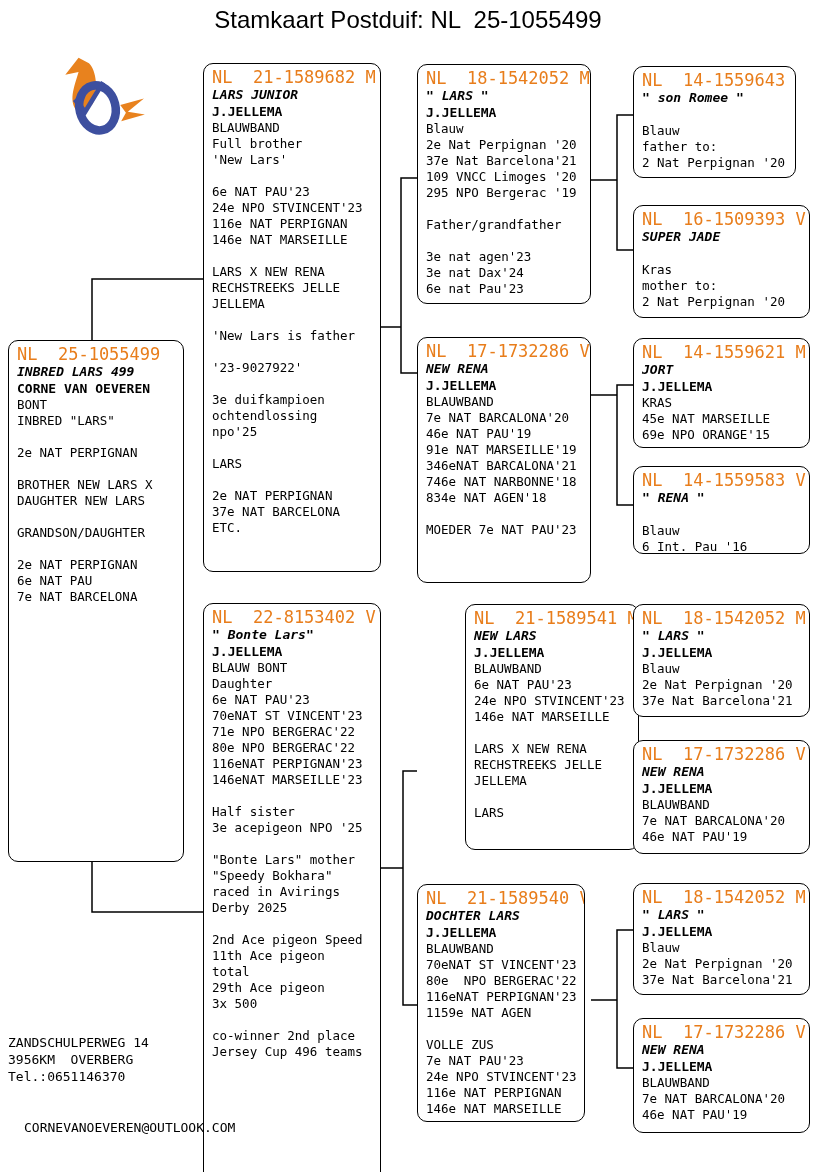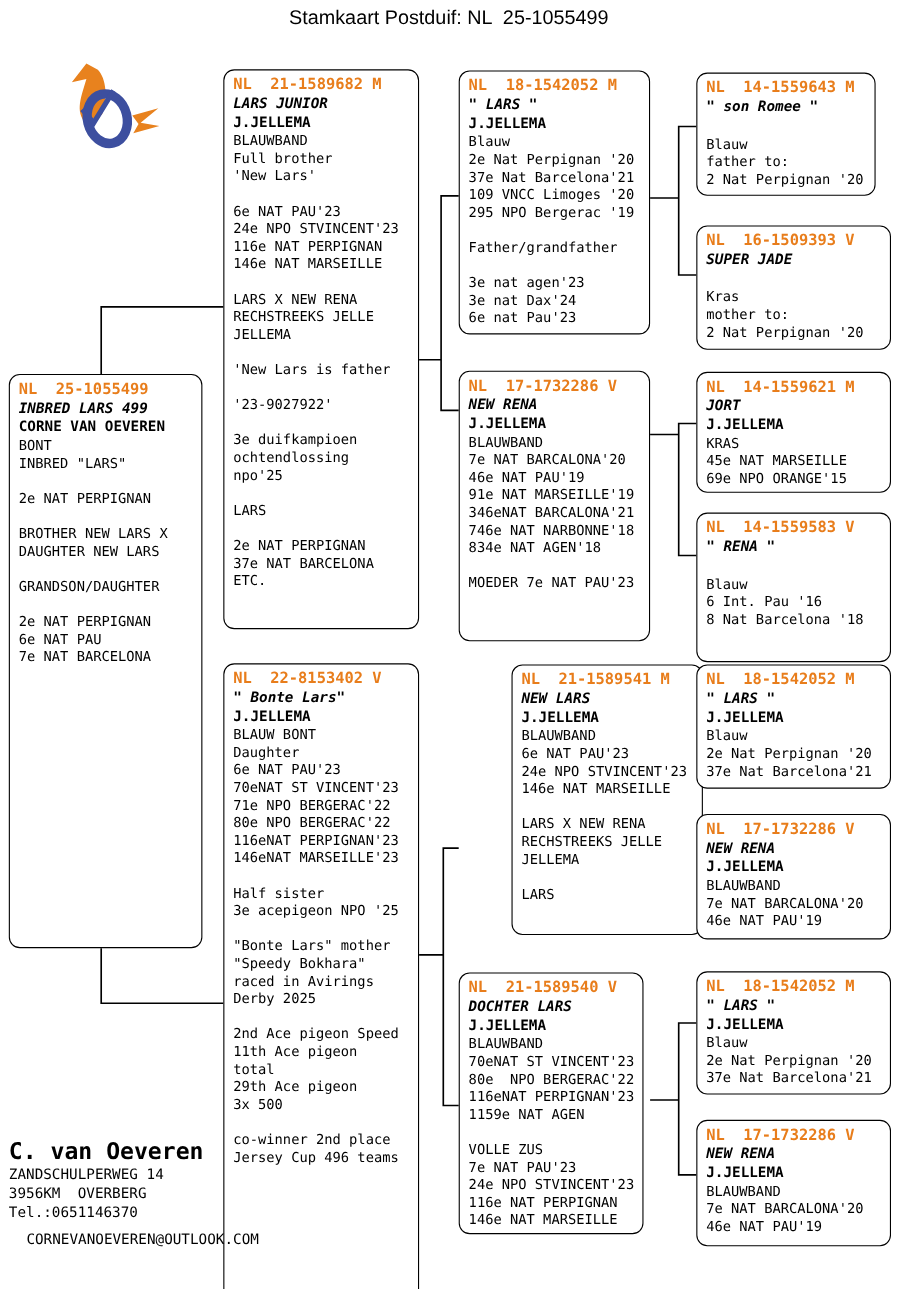--- a/index.html
+++ b/index.html
@@ -2,27 +2,27 @@
 <html><head>
 <meta charset="utf-8">
 <style>
   html,body{margin:0;padding:0;background:#fff;}
   #canvas{
     position:relative;width:816px;height:1172px;background:#ffffff;
     font-family:"DejaVu Sans Mono",monospace;color:#000;overflow:hidden;
   }
   .title{
     position:absolute;left:0;top:6px;width:100%;text-align:center;
-    font-family:"Liberation Sans",sans-serif;font-size:18px;white-space:pre;
+    font-family:"Liberation Sans",sans-serif;font-size:24px;white-space:pre;
   }
   .pbox{
     position:absolute;border:1.5px solid #000;border-radius:10px;
     background:#fff;padding:5px 2px 4px 8px;box-sizing:border-box;overflow:hidden;
   }
-  .ring{font-size:14px;font-weight:bold;line-height:17px;color:#E87D1B;white-space:pre;}
+  .ring{font-size:17px;font-weight:normal;line-height:17px;color:#E87D1B;white-space:pre;}
   .pname{font-size:13px;font-weight:bold;font-style:italic;line-height:17px;white-space:pre;min-height:17px;}
   .breeder{font-size:13px;font-weight:bold;line-height:17px;white-space:pre;min-height:17px;}
   .pbody{font-size:12.5px;line-height:16px;white-space:pre;}
   #connectors{position:absolute;left:0;top:0;pointer-events:none;}
   .owner{position:absolute;left:8px;top:1034px;}
   .owner-name{font-size:21px;font-weight:bold;line-height:26px;white-space:pre;}
   .owner-lines{font-size:13px;line-height:17px;white-space:pre;}
   .owner-email{position:absolute;left:8px;top:1120px;font-size:13px;white-space:pre;margin-left:16px;}
   .footer{
     position:absolute;left:400px;top:1138px;width:410px;text-align:right;
@@ -222,21 +222,21 @@
 
   <div class="pbox" style="left:633px;top:338px;width:177px;height:110px;">
     <div class="ring">NL  14-1559621 M</div>
     <div class="pname">JORT</div>
     <div class="breeder">J.JELLEMA</div>
     <div class="pbody">KRAS
 45e NAT MARSEILLE
 69e NPO ORANGE'15</div>
   </div>
 
-  <div class="pbox" style="left:633px;top:466px;width:177px;height:136px;">
+  <div class="pbox" style="left:633px;top:466px;width:177px;height:88px;">
     <div class="ring">NL  14-1559583 V</div>
     <div class="pname">" RENA "</div>
     <div class="breeder"></div>
     <div class="pbody">Blauw
 6 Int. Pau '16
 8 Nat Barcelona '18</div>
   </div>
 
   <div class="pbox" style="left:633px;top:604px;width:177px;height:113px;">
     <div class="ring">NL  18-1542052 M</div>
@@ -268,21 +268,20 @@
   <div class="pbox" style="left:633px;top:1018px;width:177px;height:115px;">
     <div class="ring">NL  17-1732286 V</div>
     <div class="pname">NEW RENA</div>
     <div class="breeder">J.JELLEMA</div>
     <div class="pbody">BLAUWBAND
 7e NAT BARCALONA'20
 46e NAT PAU'19</div>
   </div>
 
   <div class="owner">
-    <div class="owner-name">C. van Oeveren</div>
     <div class="owner-lines">ZANDSCHULPERWEG 14
 3956KM  OVERBERG
 Tel.:0651146370</div>
   </div>
   <div class="owner-email">CORNEVANOEVEREN@OUTLOOK.COM</div>
 
 
 </div>
 
 </body></html>

